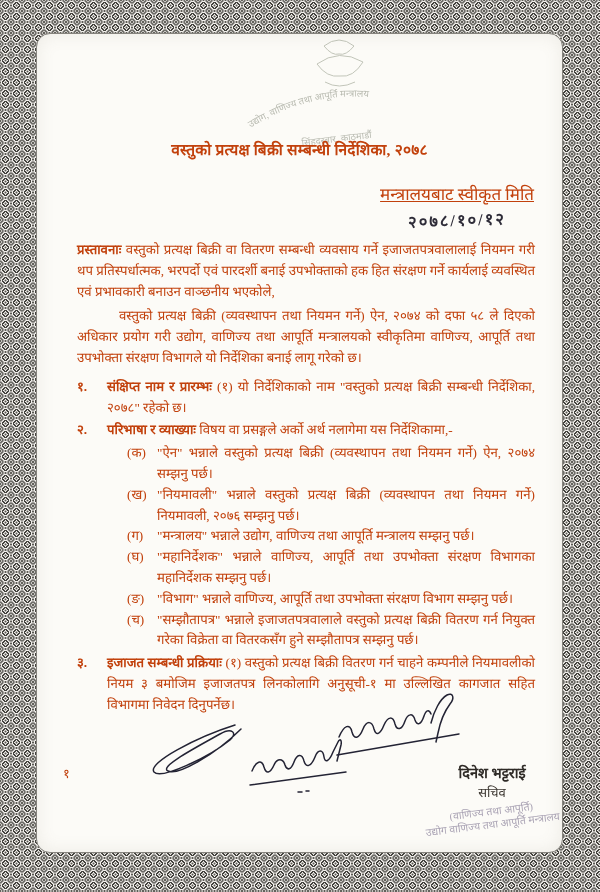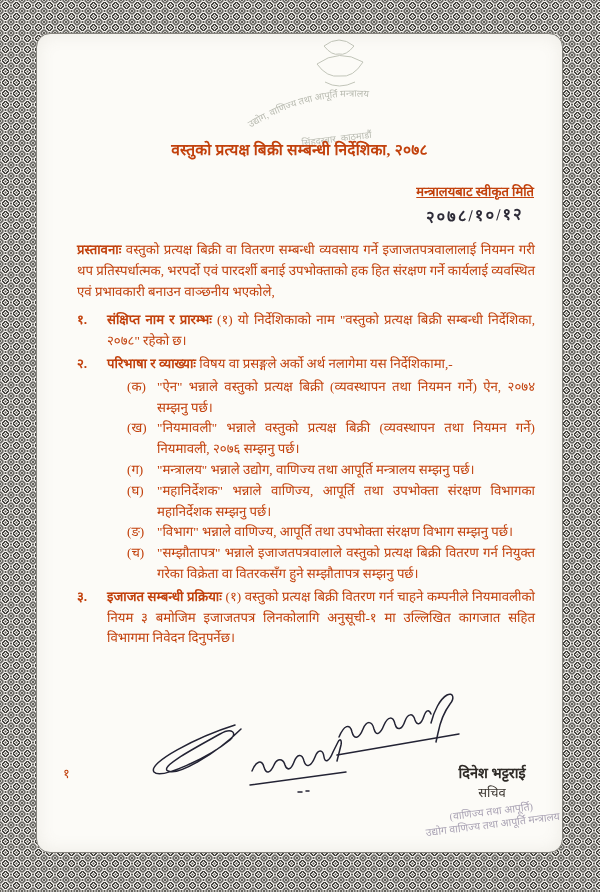--- a/index.html
+++ b/index.html
@@ -25,21 +25,21 @@
     border:1px solid #86847e;
     border-radius:14px;
     box-shadow:inset 0 0 18px rgba(120,115,100,0.12);
   }
   .ink{color:#c2410c;}
   .doc-title{
     position:absolute;left:0;right:0;top:104px;
     text-align:center;font-weight:bold;font-size:15.5px;letter-spacing:.2px;
   }
   .approval{position:absolute;right:28px;top:148px;text-align:center;}
-  .approval-label{font-size:13px;font-weight:bold;text-decoration:underline;}
+  .approval-label{font-size:17px;font-weight:normal;text-decoration:underline;}
   .approval-date{
     font-size:16.5px;letter-spacing:2px;margin-top:3px;
     color:#2e2c38;transform:rotate(-2deg);font-weight:bold;
   }
   .body-col{
     position:absolute;left:40px;top:182px;width:458px;
     font-size:13.2px;line-height:20.8px;text-align:justify;margin-top:24px;
   }
   .lead{font-weight:bold;}
   .para2{text-indent:42px;margin-top:4px;}
@@ -96,20 +96,21 @@
 
   <div class="approval">
     <div class="approval-label ink">मन्त्रालयबाट स्वीकृत मिति</div>
     <div class="approval-date">२०७८/१०/१२</div>
   </div>
 
   <div class="body-col ink">
 
     <p style="margin:0"><span class="lead">प्रस्तावनाः</span> <span>वस्तुको प्रत्यक्ष बिक्री वा वितरण सम्बन्धी व्यवसाय गर्ने इजाजतपत्रवालालाई नियमन गरी थप प्रतिस्पर्धात्मक, भरपर्दो एवं पारदर्शी बनाई उपभोक्ताको हक हित संरक्षण गर्ने कार्यलाई व्यवस्थित एवं प्रभावकारी बनाउन वाञ्छनीय भएकोले,</span></p>
 
+    <p class="para2" style="margin-bottom:0">वस्तुको प्रत्यक्ष बिक्री (व्यवस्थापन तथा नियमन गर्ने) ऐन, २०७४ को दफा ५८ ले दिएको अधिकार प्रयोग गरी उद्योग, वाणिज्य तथा आपूर्ति मन्त्रालयको स्वीकृतिमा वाणिज्य, आपूर्ति तथा उपभोक्ता संरक्षण विभागले यो निर्देशिका बनाई लागू गरेको छ।</p>
 
     <div class="section">
       <div class="sec-num">१.</div>
       <div class="sec-body">
         <span class="sec-head">संक्षिप्त नाम र प्रारम्भः</span>
         <span>(१) यो निर्देशिकाको नाम "वस्तुको प्रत्यक्ष बिक्री सम्बन्धी निर्देशिका, २०७८" रहेको छ।</span>
       </div>
     </div>
 
     <div class="section" style="margin-top:2px">

